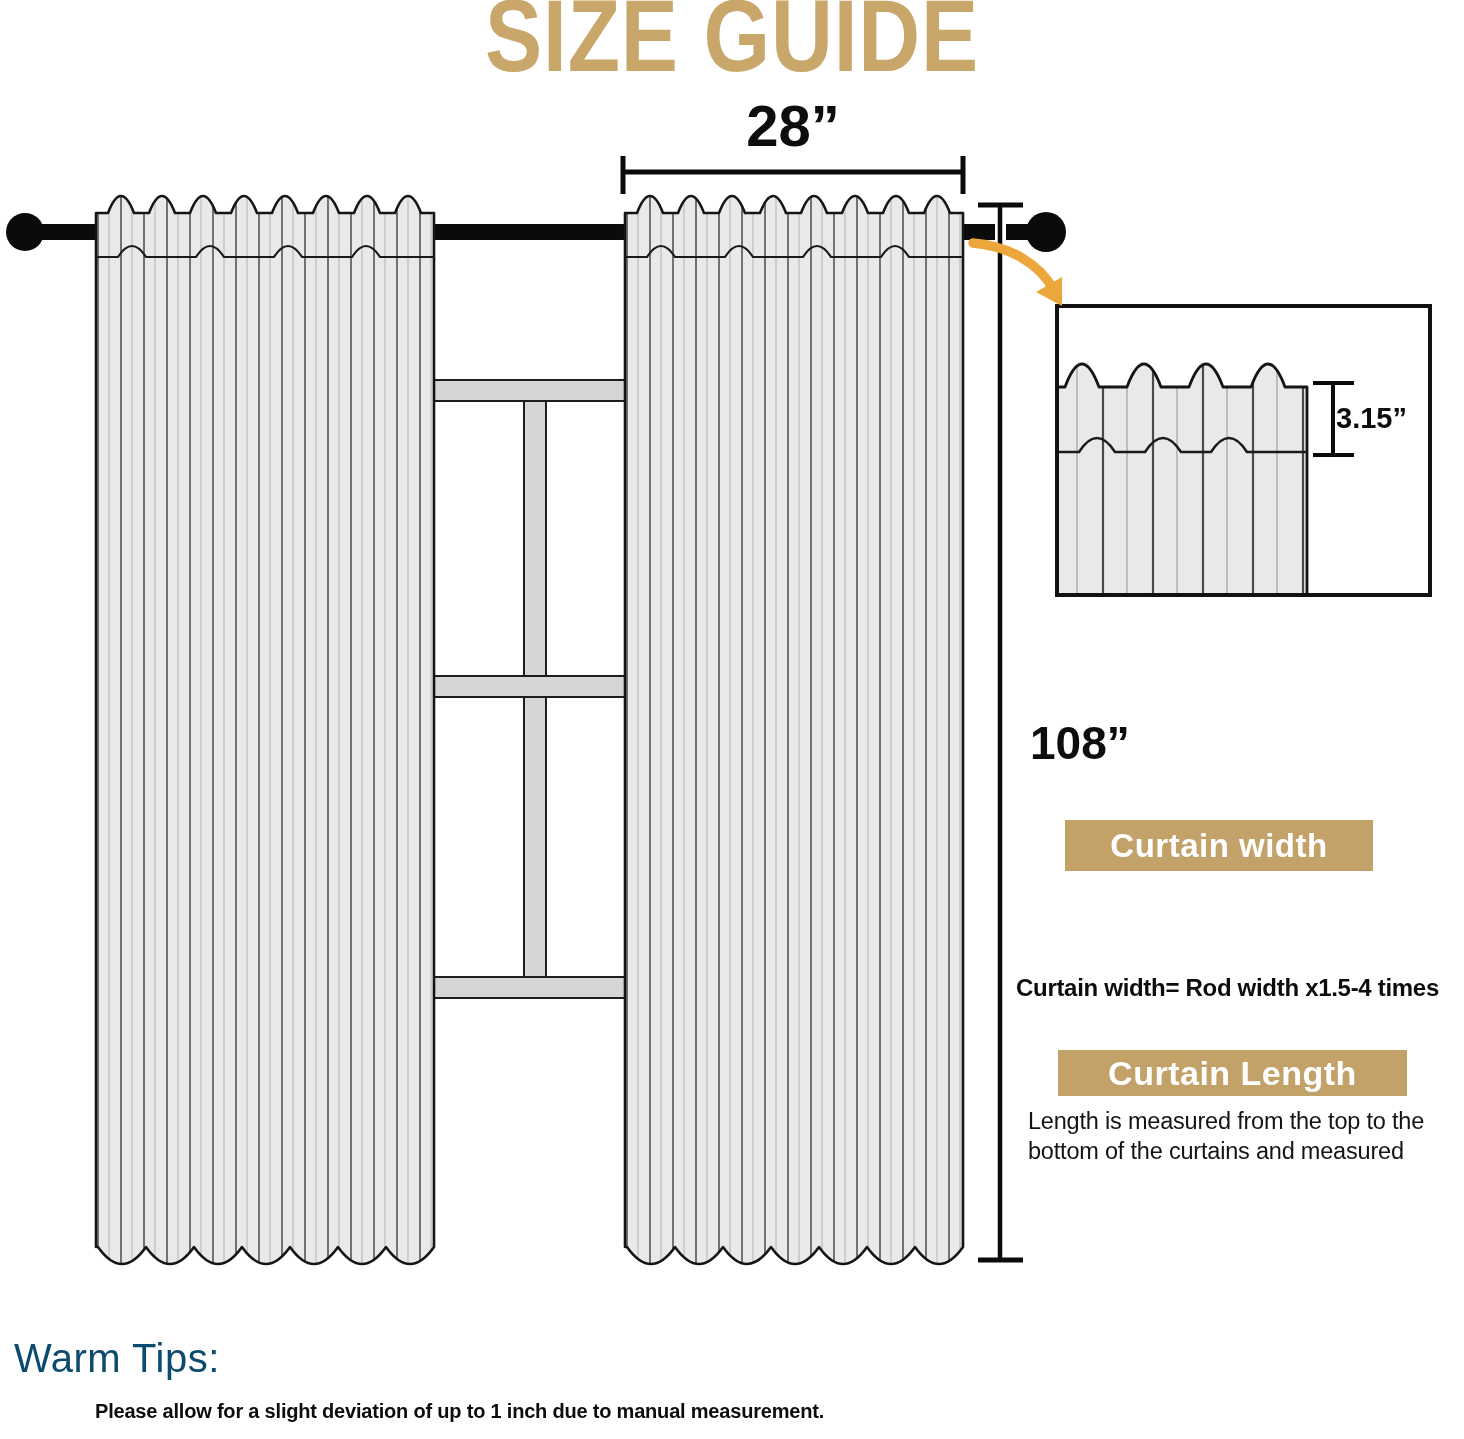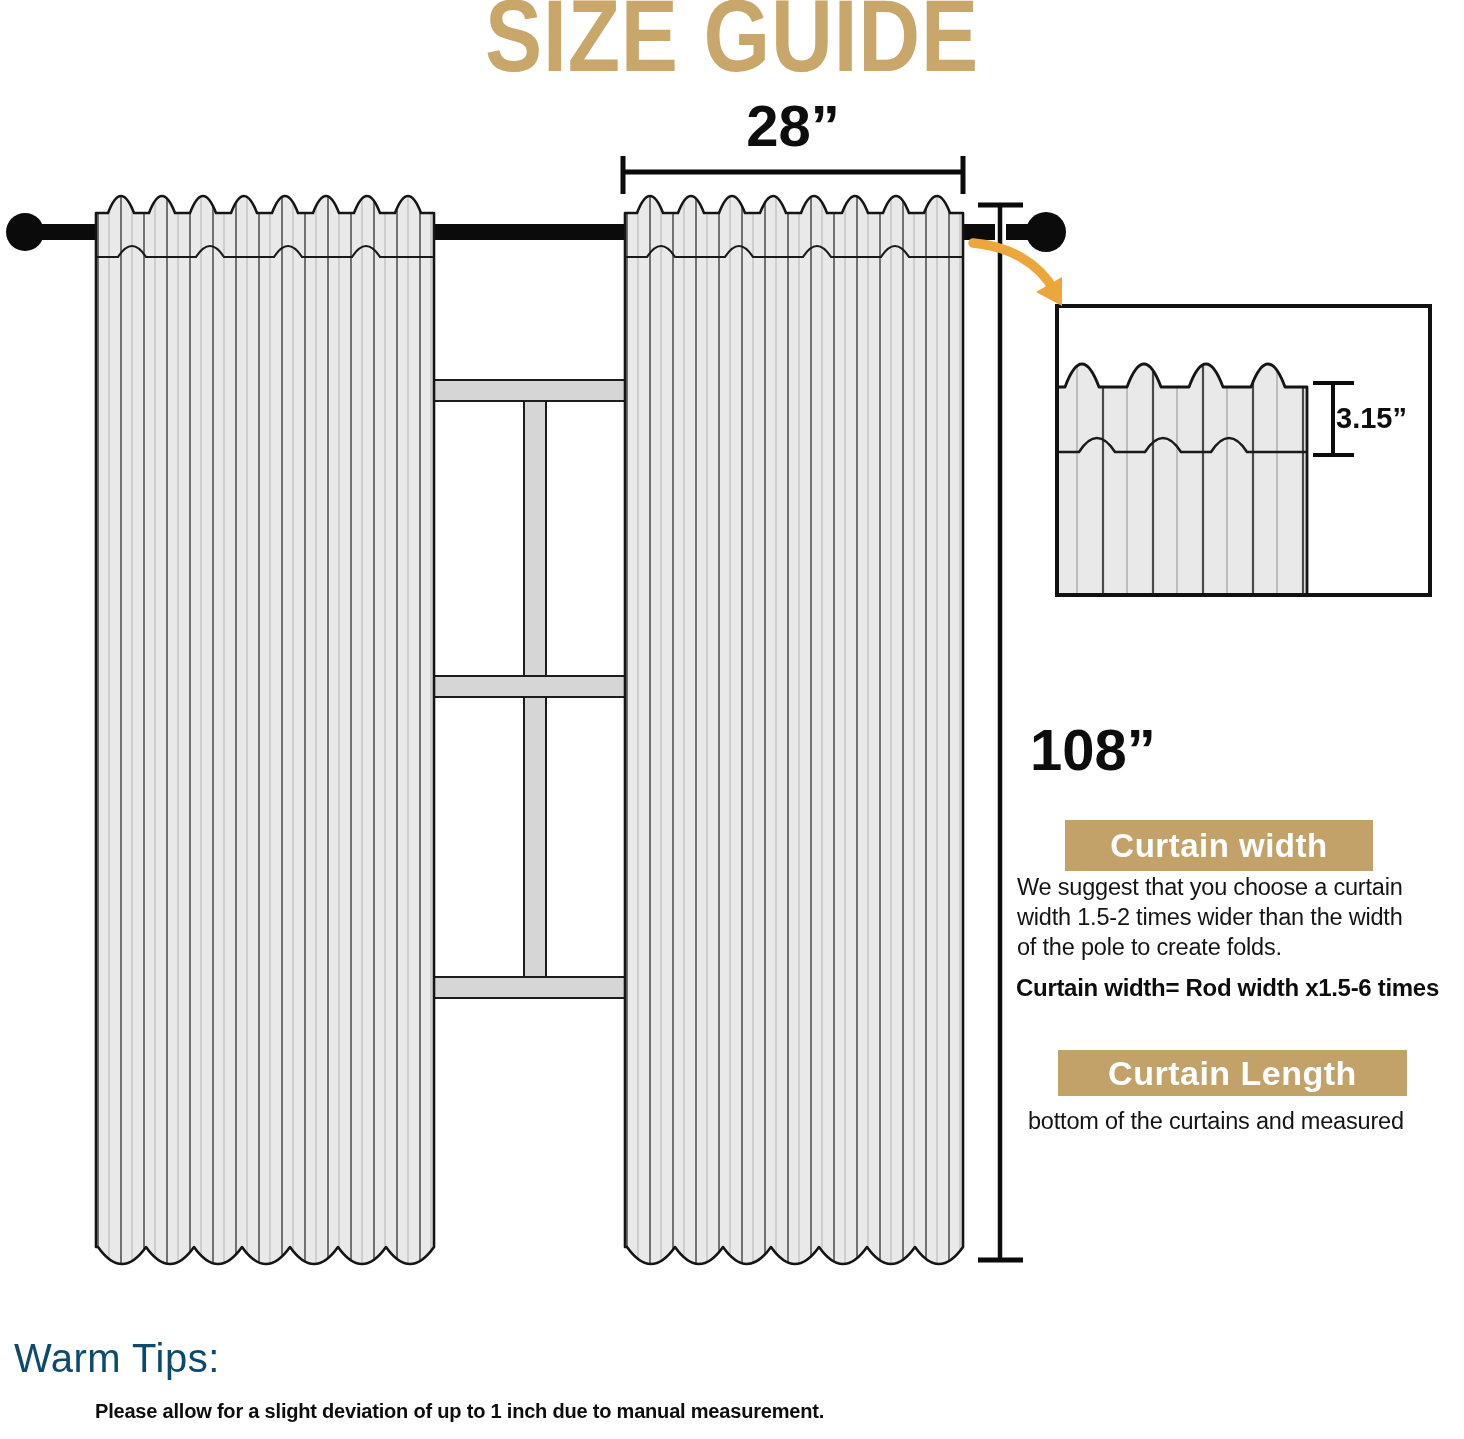--- a/index.html
+++ b/index.html
@@ -11,21 +11,21 @@
   .txt{position:absolute;z-index:2;}
 
   .title-wrap{left:0;right:0;top:-22px;text-align:center;}
   .title{
     display:inline-block;font-size:102px;font-weight:800;letter-spacing:1px;
     color:#C9A76A;transform:scaleX(.84);transform-origin:50% 50%;white-space:nowrap;
   }
 
   .dim-label{font-weight:800;color:#0d0d0d;white-space:nowrap;}
   .dim-w{left:623px;width:340px;top:92px;text-align:center;font-size:58px;}
-  .dim-h{left:1030px;top:716px;font-size:58px;}
+  .dim-h{left:1030px;top:716px;font-size:46px;}
   .dim-inset{left:1336px;top:402px;font-size:29px;}
 
   .tan-box{
     background:#C2A269;color:#ffffff;font-weight:700;
     display:flex;align-items:center;justify-content:center;
     letter-spacing:.5px;white-space:nowrap;
   }
   .cw-box{left:1065px;top:820px;width:308px;height:51px;font-size:33px;}
   .cl-box{left:1058px;top:1050px;width:349px;height:46px;font-size:34px;}
 
@@ -123,28 +123,24 @@
 
   <div class="txt title-wrap">
     <span class="title">SIZE GUIDE</span>
   </div>
 
   <div class="txt dim-label dim-w">28”</div>
   <div class="txt dim-label dim-h">108”</div>
   <div class="txt dim-label dim-inset">3.15”</div>
 
   <div class="txt tan-box cw-box">Curtain width</div>
-  <div class="txt para cw-para">
-    <div>We suggest that you choose a curtain</div>
-    <div>width 1.5-2 times wider than the width</div>
-    <div>of the pole to create folds.</div>
-  </div>
-  <div class="txt formula">Curtain width= Rod width x1.5-6 times</div>
+  <div class="txt formula">Curtain width= Rod width x1.5-4 times</div>
 
   <div class="txt tan-box cl-box">Curtain Length</div>
   <div class="txt para cl-para">
+    <div>Length is measured from the top to the</div>
     <div>bottom of the curtains and measured</div>
   </div>
 
   <div class="txt warm-label">Warm Tips:</div>
   <div class="txt warm-text">Please allow for a slight deviation of up to 1 inch due to manual measurement.</div>
 
 </div>
 
 </body></html>

